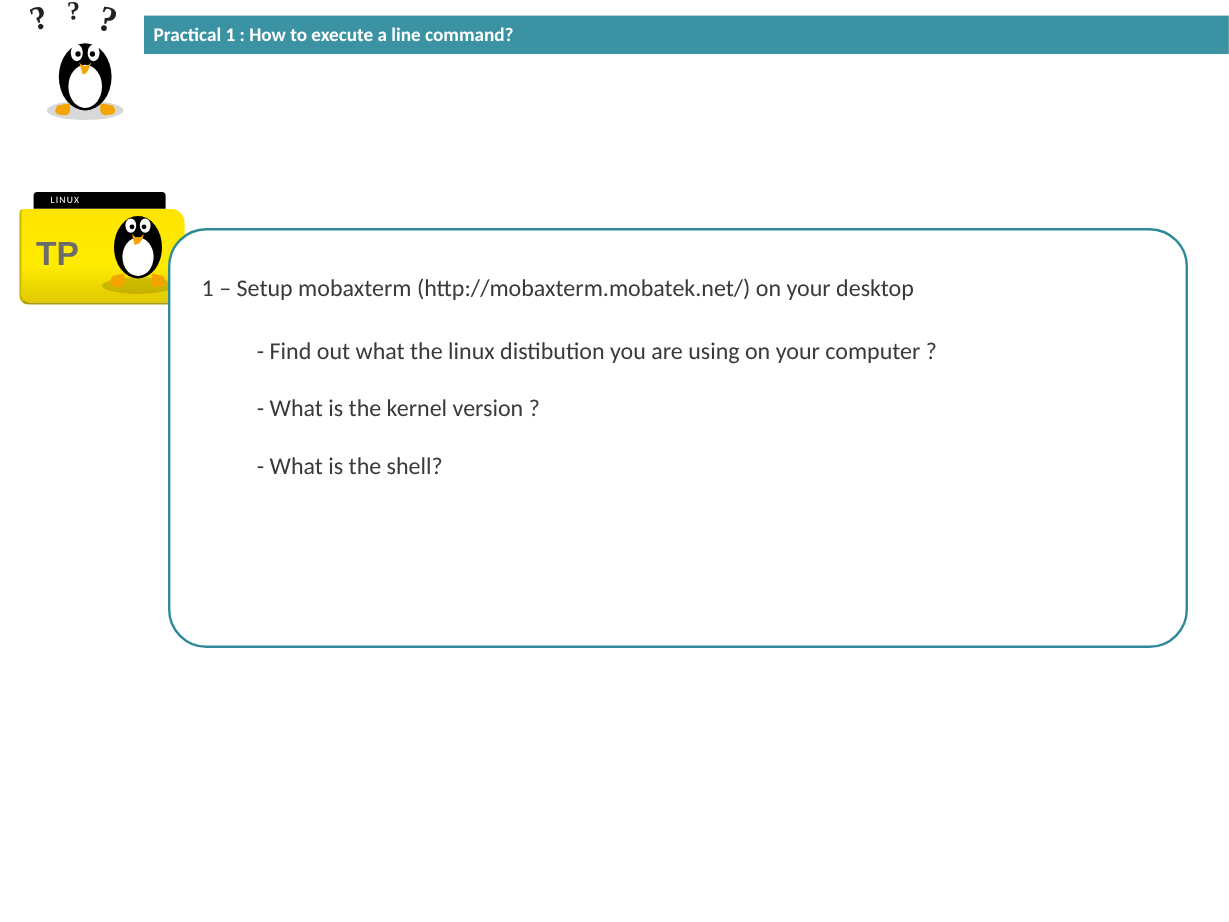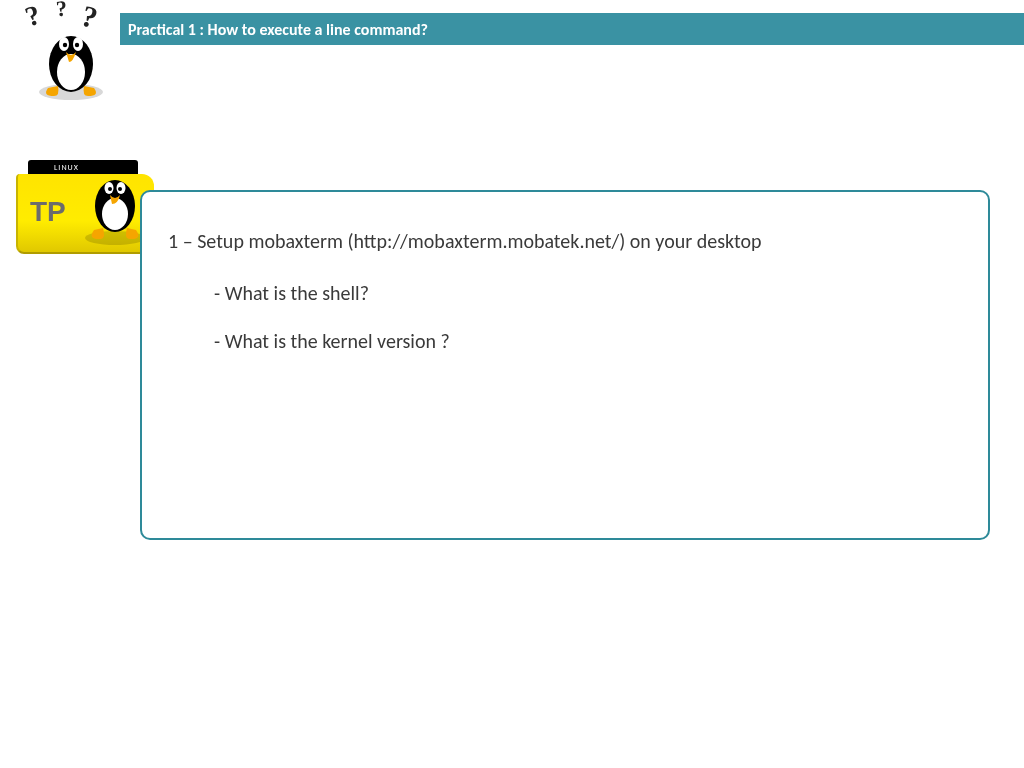--- a/index.html
+++ b/index.html
@@ -50,21 +50,21 @@
   .folder-tab {
     position: absolute;
     left: 18px;
     top: 0;
     width: 110px;
     height: 14px;
     background: #000;
     border-radius: 3px 3px 0 0;
     color: #fff;
     font-size: 8px;
-    padding-left: 26px;
+    padding-left: 14px;
     line-height: 14px;
     letter-spacing: 1px;
   }
   .folder-body {
     position: absolute;
     left: 6px;
     top: 14px;
     width: 138px;
     height: 80px;
     background: linear-gradient(180deg, #ffe400 0%, #ffec00 60%, #e0c800 100%);
@@ -81,21 +81,21 @@
     color: #6c6c6c;
     font-family: Arial, sans-serif;
   }
   .content-box {
     position: absolute;
     left: 140px;
     top: 190px;
     width: 850px;
     height: 350px;
     border: 2px solid #2e8a99;
-    border-radius: 10px;
+    border-radius: 32px;
     padding: 36px 30px 20px 26px;
     background: #fff;
   }
   .step {
     font-size: 20px;
     color: #3a3a3a;
     margin-bottom: 26px;
     line-height: 1.3;
   }
   .substep {
@@ -147,15 +147,16 @@
       <circle cx="47" cy="21" r="2" fill="#000"></circle>
       <path d="M37 27 Q42 33 47 27 Q45 36 39 36 Z" fill="#f5a500"></path>
       <path d="M21 62 Q14 72 28 71 Q33 70 30 60 Z" fill="#f5a500"></path>
       <path d="M63 62 Q70 72 56 71 Q51 70 54 60 Z" fill="#f5a500"></path>
     </svg>
   </div>
 </div>
 
 <div class="content-box">
   <div class="step">1 – Setup mobaxterm (http://mobaxterm.mobatek.net/) on your desktop</div>
+  <div class="substep">- Find out what the linux distibution you are using on your computer ?</div>
+  <div class="substep">- What is the kernel version ?</div>
   <div class="substep">- What  is the shell?</div>
-  <div class="substep">- What is the kernel version ?</div>
 </div>
 
 </body></html>

